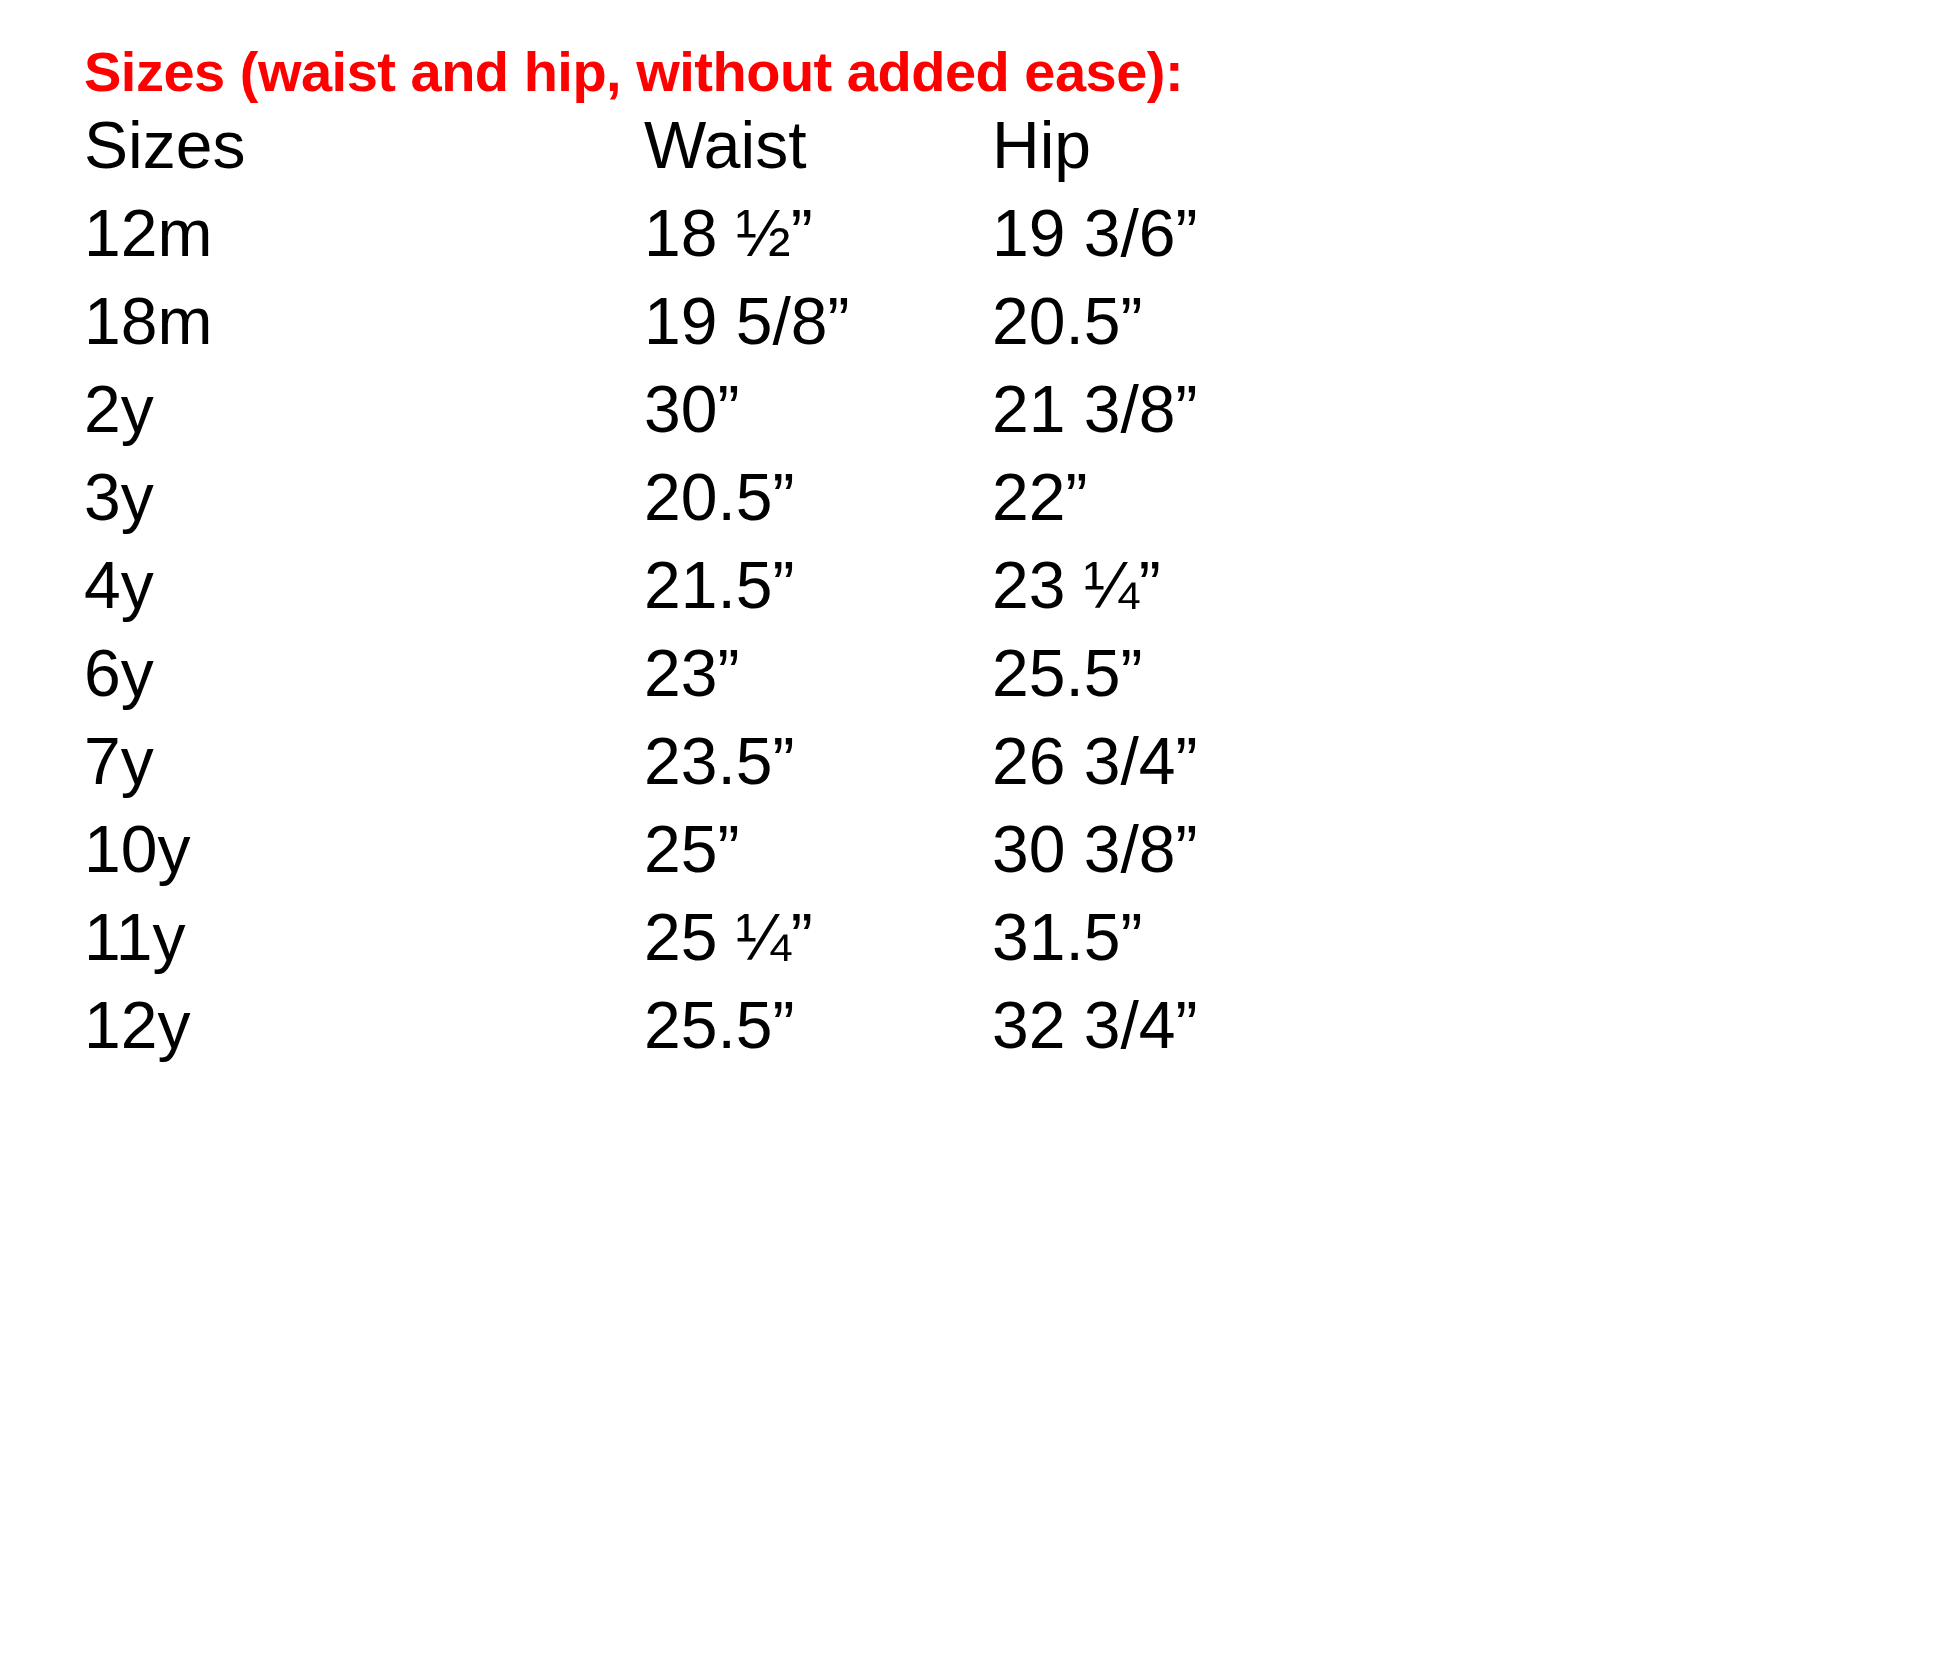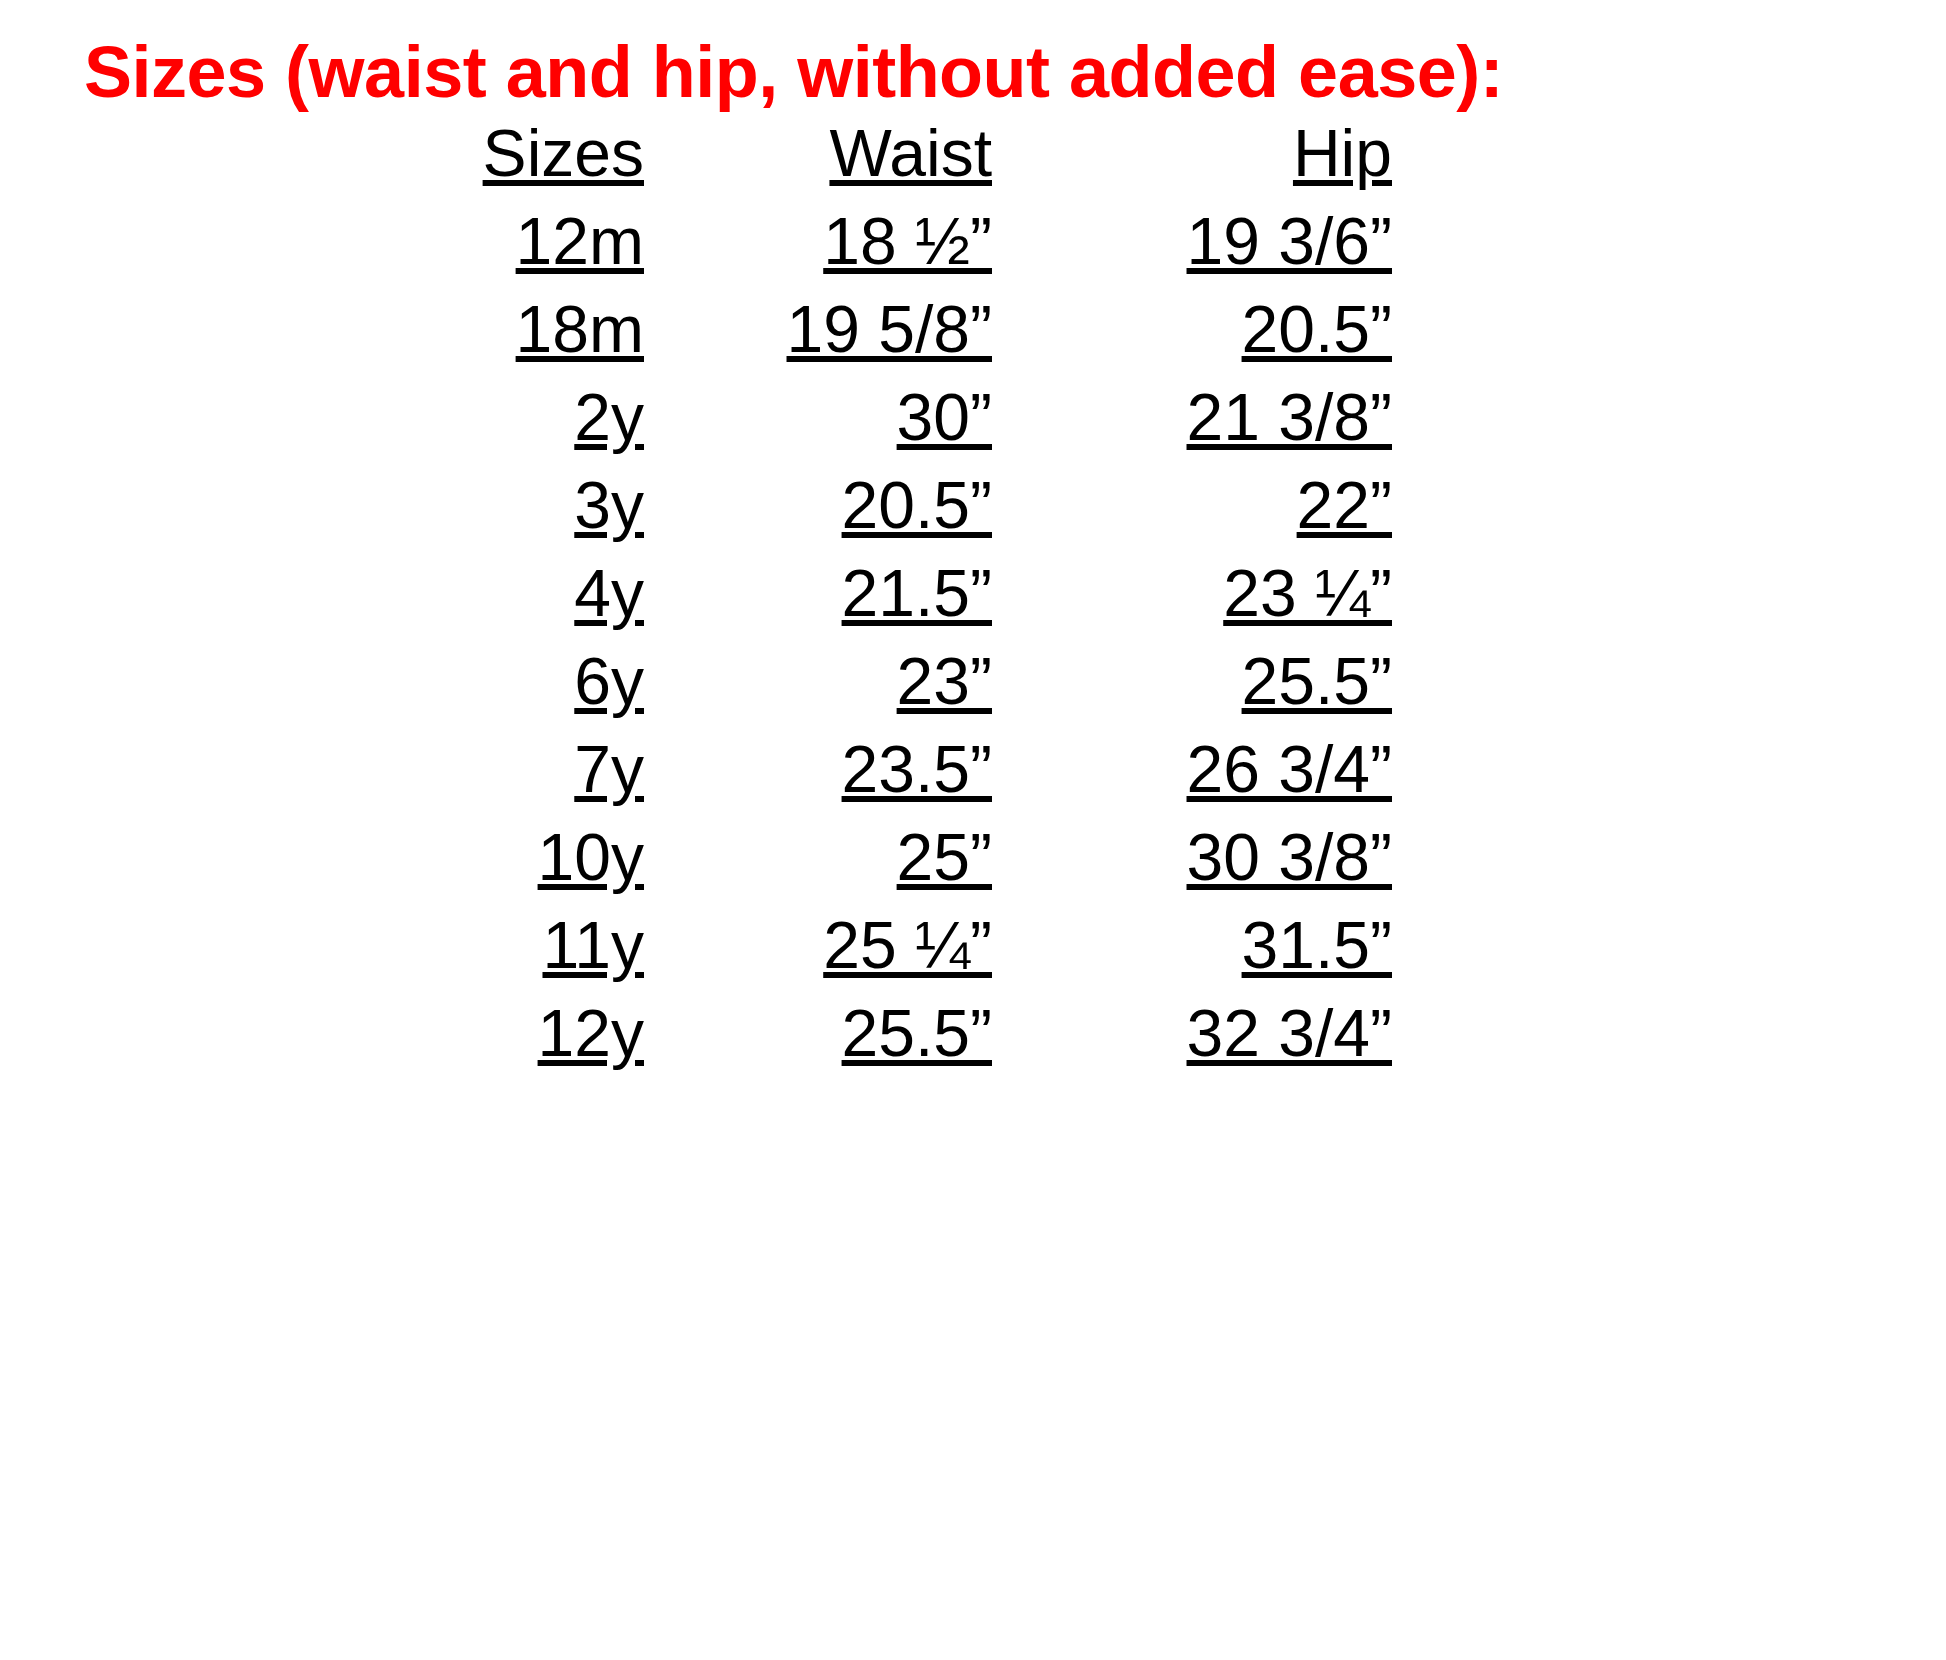--- a/index.html
+++ b/index.html
@@ -17,39 +17,38 @@
   .page {
     position: relative;
     width: 1946px;
     height: 1660px;
     box-sizing: border-box;
     padding: 28px 0 0 84px;
   }
   .title {
     color: #ff0000;
     font-weight: bold;
-    font-size: 72px;
+    font-size: 56px;
     line-height: 1.0;
     letter-spacing: -0.5px;
     white-space: nowrap;
-    margin: 8px 0 12px 0;
+    margin: 16px 0 12px 0;
   }
   table.size-table {
     border-collapse: collapse;
     font-size: 66px;
     line-height: 1.0;
   }
   table.size-table td, table.size-table th {
     padding: 0;
     margin: 0;
-    text-align: right;
+    text-align: left;
     font-weight: normal;
     vertical-align: baseline;
     height: 88px;
-    text-decoration: underline;
   }
   .col-size  { width: 560px; }
   .col-waist { width: 348px; }
   .col-hip   { width: 400px; }
 
   
   td.val { padding-left: 4px; }
   th.val { padding-left: 4px; }
 </style>
 </head>

